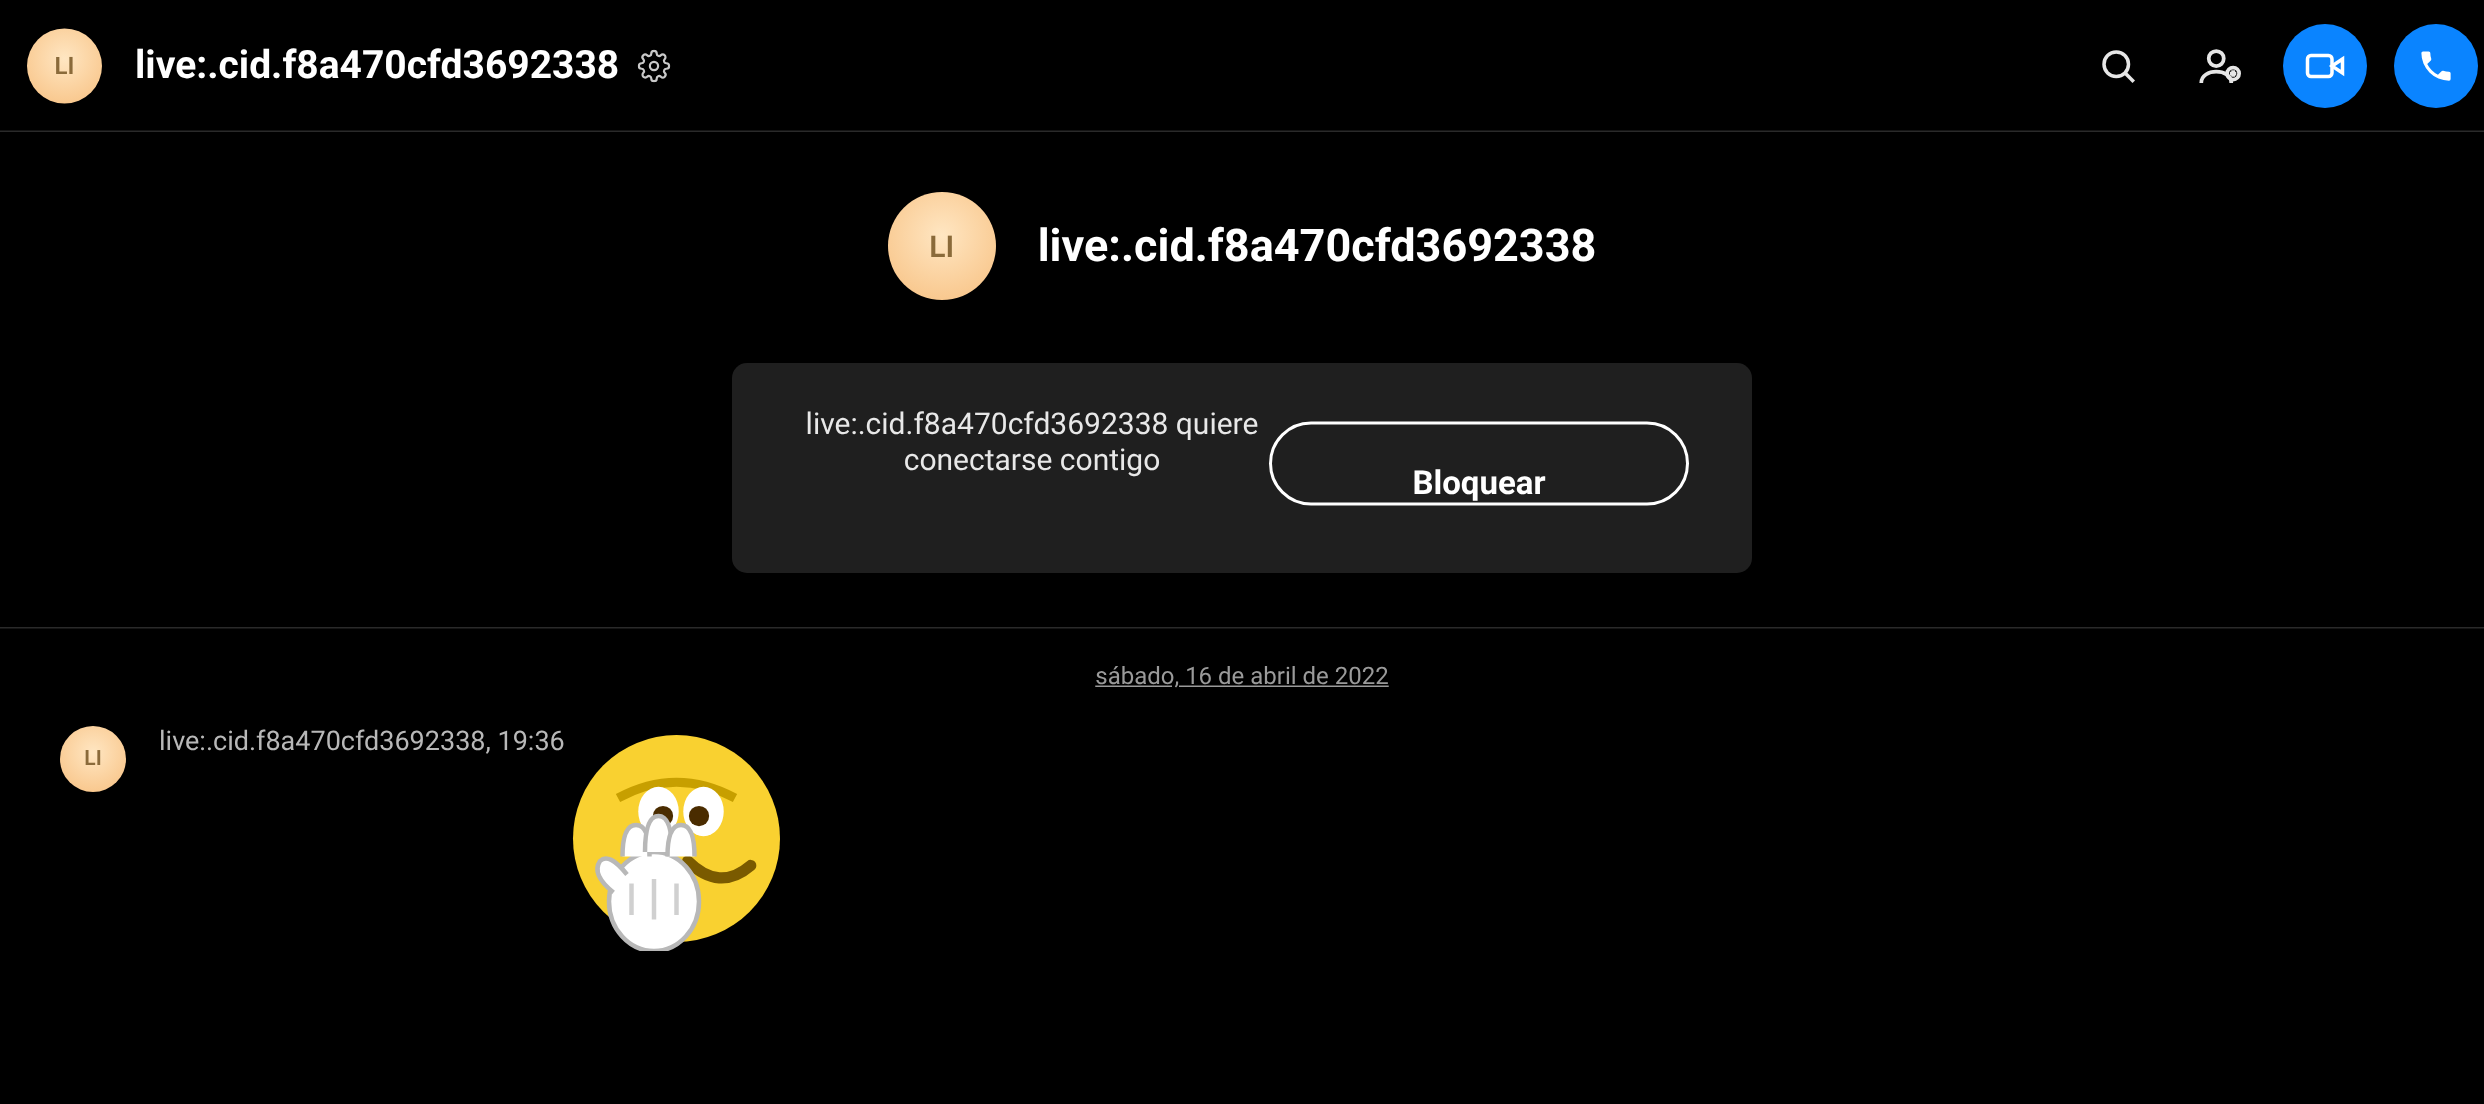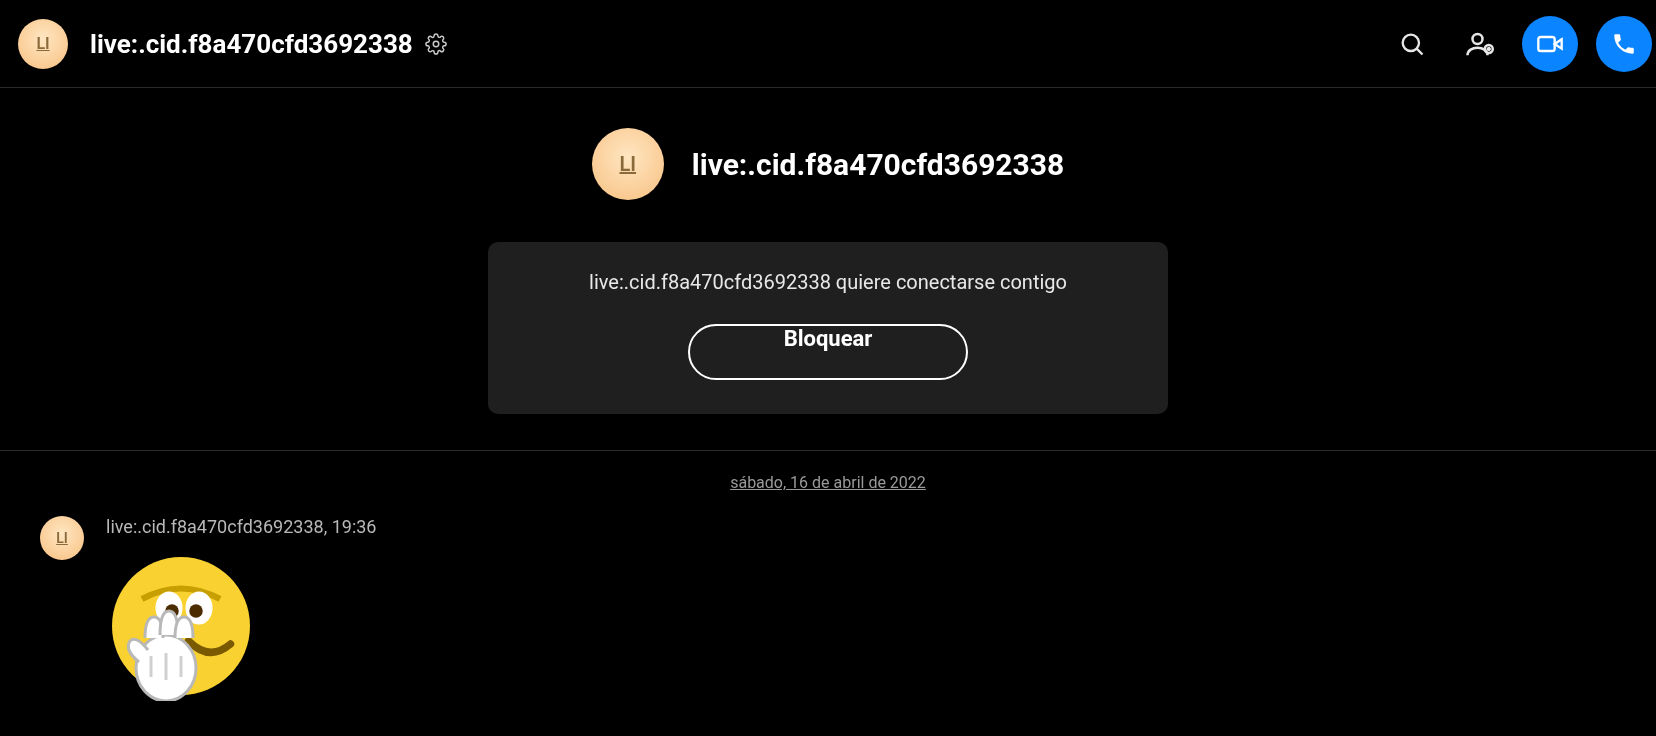--- a/index.html
+++ b/index.html
@@ -22,21 +22,20 @@
     }
     .avatar {
       border-radius: 50%;
       background: radial-gradient(circle at 50% 40%, #ffe6c2 0%, #f9c990 75%, #f6b96f 100%);
       display: flex;
       align-items: center;
       justify-content: center;
       color: #8a6a3a;
       font-weight: 600;
       flex: 0 0 auto;
-      text-decoration: underline;
     }
     .avatar.small { width: 50px; height: 50px; font-size: 16px; }
     .avatar.med   { width: 72px; height: 72px; font-size: 20px; }
     .avatar.tiny  { width: 44px; height: 44px; font-size: 14px; }
 
     .header-title {
       margin-left: 22px;
       font-size: 26px;
       font-weight: 700;
       color: #fff;
@@ -83,38 +82,37 @@
     .invite-username {
       font-size: 30px;
       font-weight: 700;
     }
     .invite-card {
       background: #1f1f1f;
       border-radius: 10px;
       padding: 28px 42px 34px;
       width: 680px;
       display: flex;
-      flex-direction: column;
       align-items: center;
     }
     .invite-msg {
       color: #e8e8e8;
       font-size: 20px;
       margin-bottom: 30px;
       text-align: center;
     }
     .btn-row { display: flex; gap: 24px; }
     .btn {
       width: 280px;
       height: 56px;
       border-radius: 30px;
       font-size: 22px;
       font-weight: 700;
       display: flex;
-      align-items: flex-start;
+      align-items: flex-end;
       justify-content: center;
       cursor: pointer;
       user-select: none;
     }
     .btn.outline {
       border: 2px solid #fff;
       background: transparent;
       color: #fff;
     }
     .btn.primary {
@@ -137,21 +135,21 @@
       text-decoration: underline;
     }
 
     
     .msg-row {
       display: flex;
       align-items: flex-start;
       padding: 6px 40px 0;
       gap: 22px;
     }
-    .msg-body { display: flex; flex-direction: column; }
+    .msg-body { display: flex; flex-direction: row; }
     .msg-meta {
       color: #b8b8b8;
       font-size: 18px;
       margin-bottom: 14px;
     }
     .emoji {
       width: 150px; height: 150px;
     }
 
     svg { display: block; }

